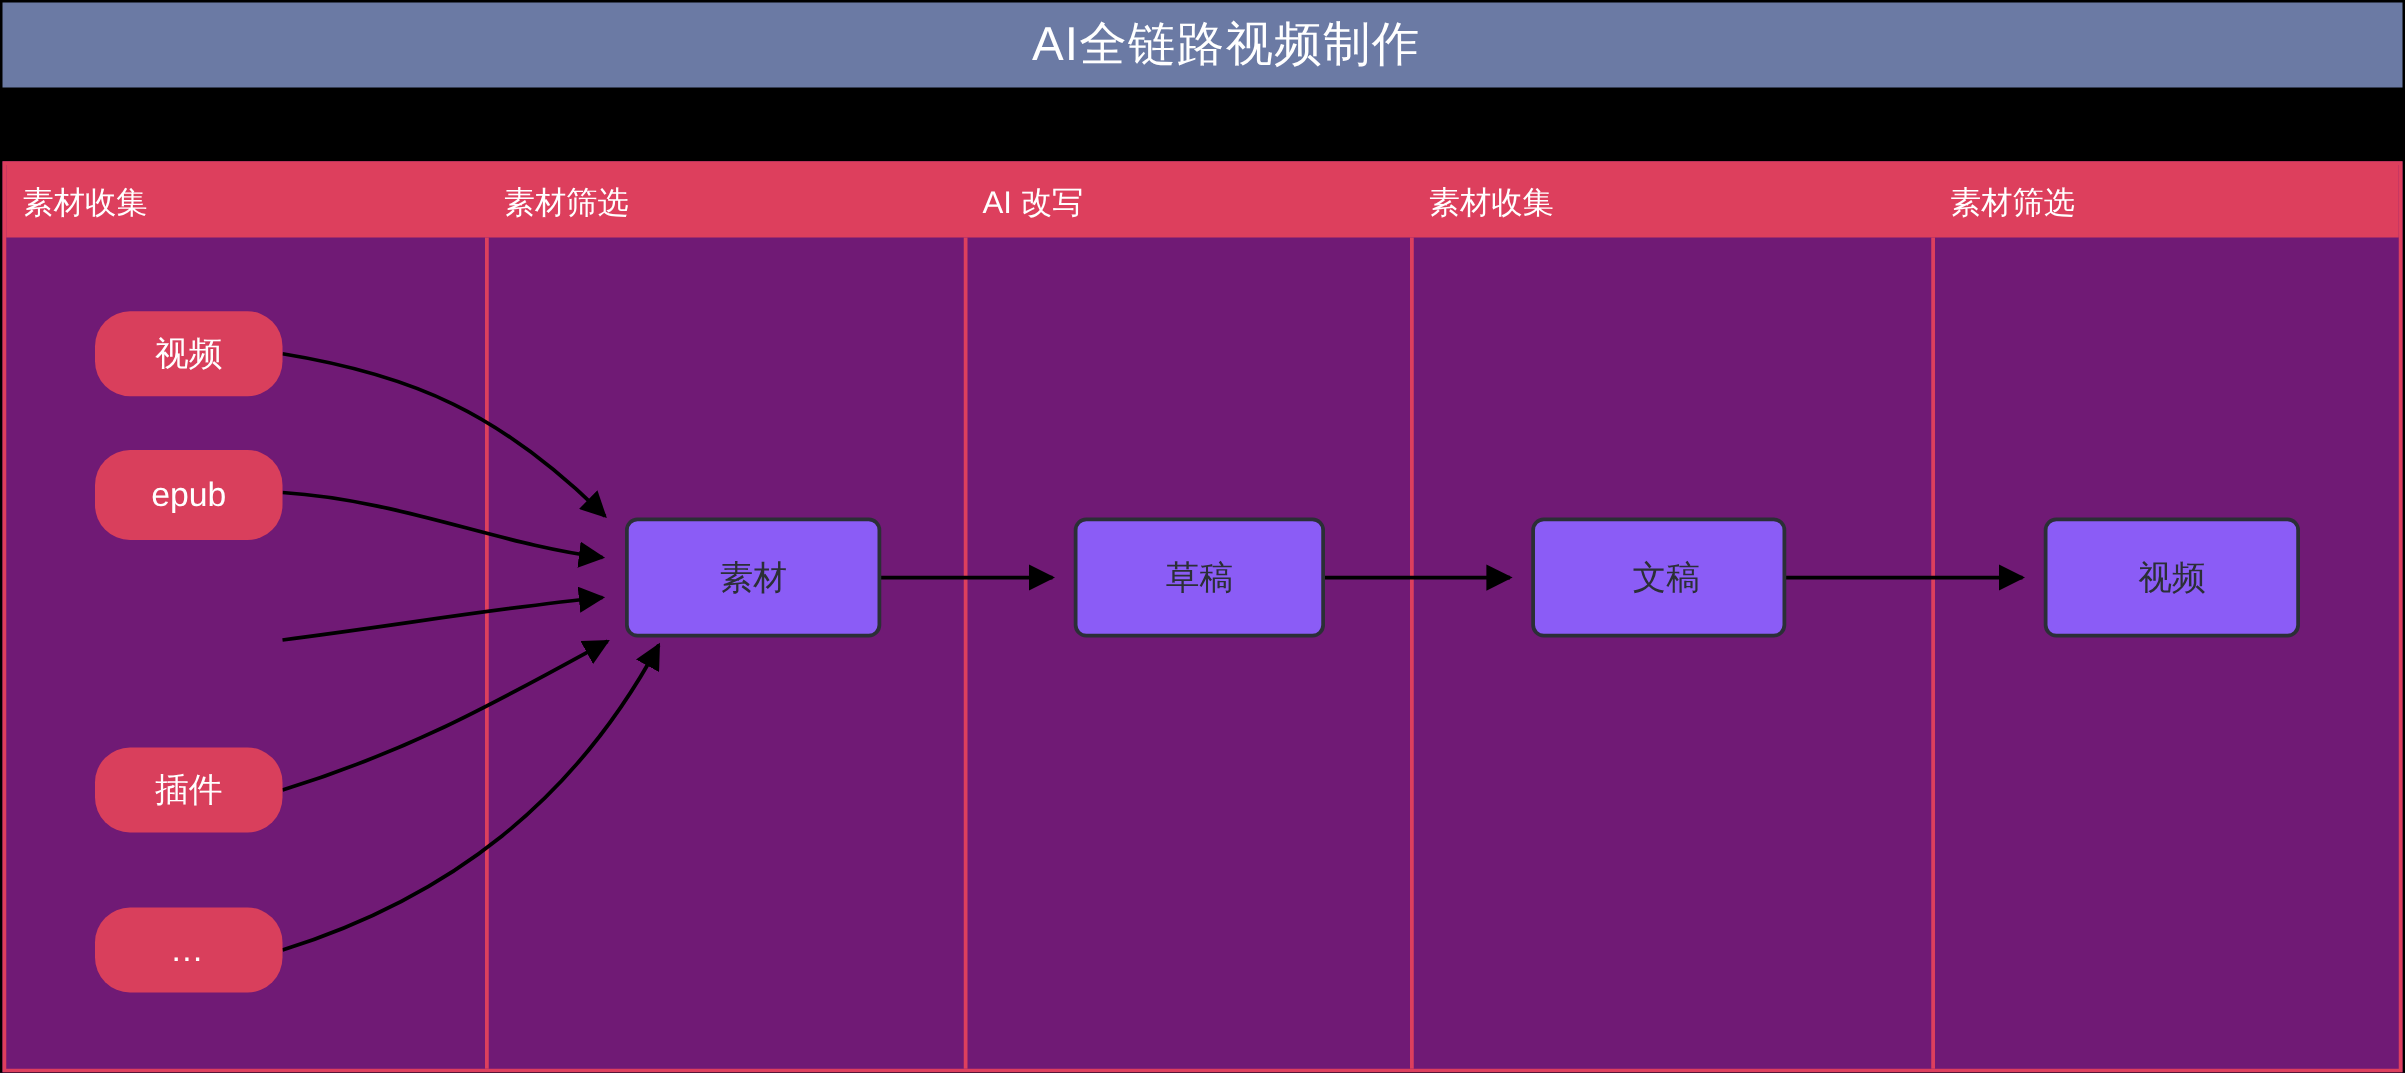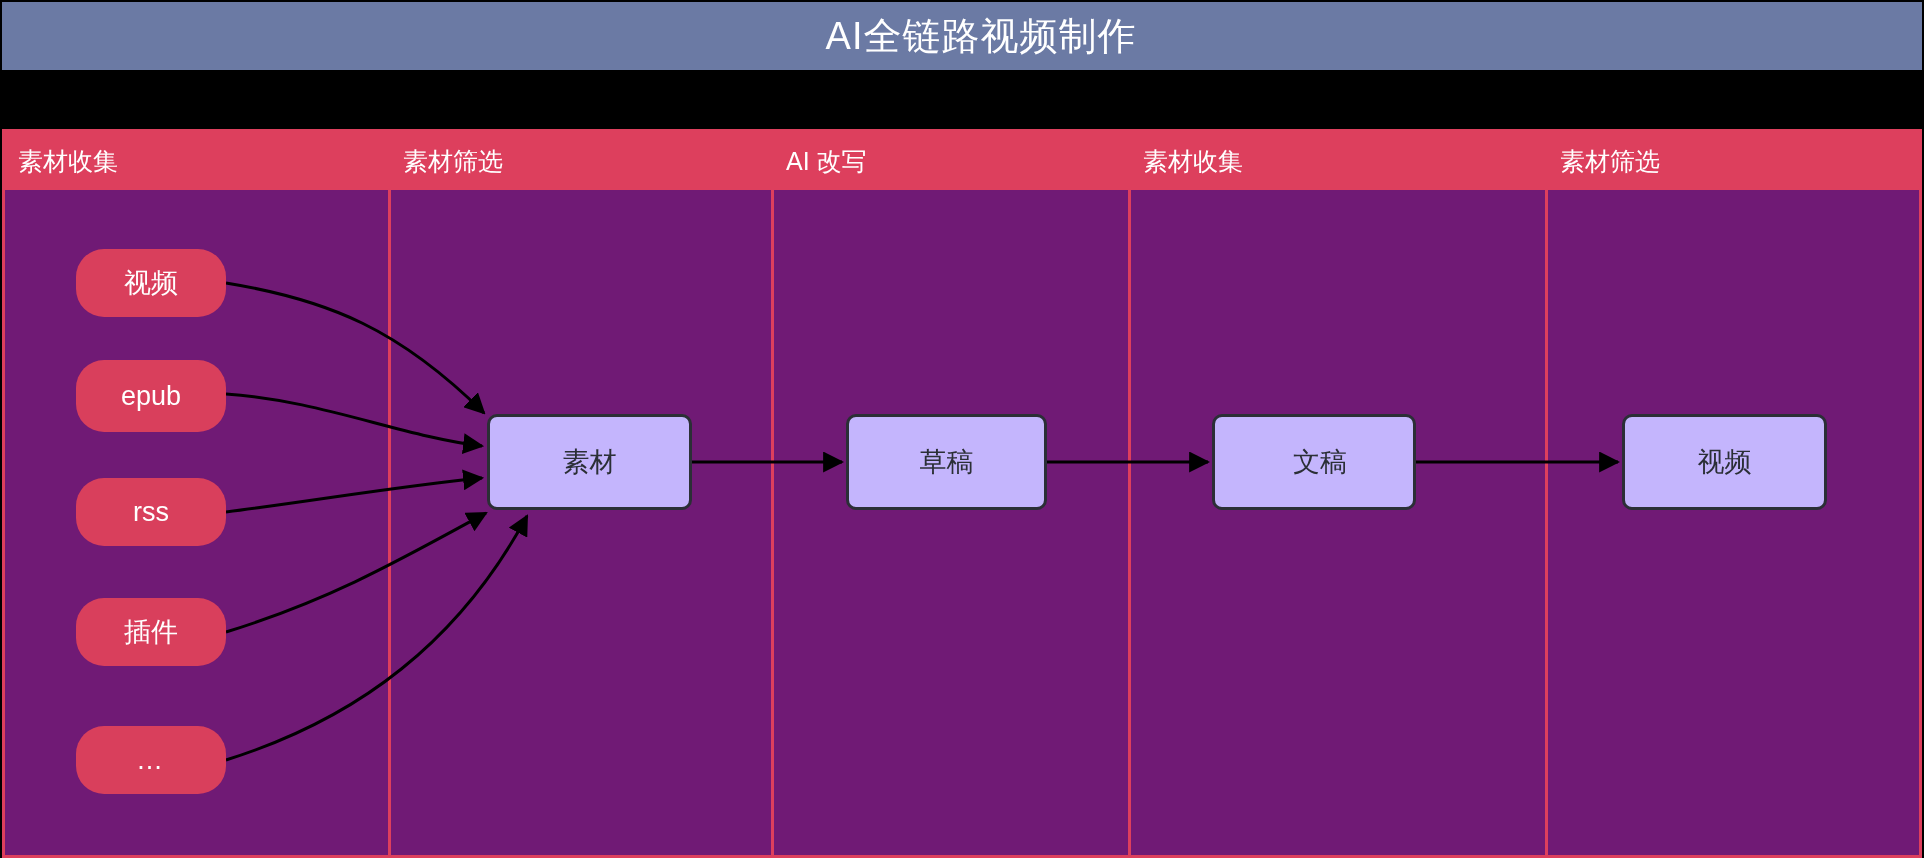--- a/index.html
+++ b/index.html
@@ -106,25 +106,26 @@
     text-align: center;
   }
   .node.pill {
     background: #d93f5c;
     color: #ffffff;
     border-radius: 28px;
     font-size: 27px;
     border: none;
   }
   .node.process {
-    background: #c4b5fd;
+    background: #8b5cf6;
     color: #2b2f36;
     border: 3px solid #2b2f36;
     border-radius: 10px;
     font-size: 27px;
+    margin-left: 13px;
   }
   .node.ellipsis {
     font-size: 27px;
     letter-spacing: 3px;
   }
 </style>
 </head>
 <body>
 
 <div id="canvas">
@@ -172,21 +173,20 @@
       <path d="M 692 462 L 842 462"></path>
 
       <path d="M 1047 462 L 1208 462"></path>
 
       <path d="M 1416 462 L 1618 462"></path>
     </g>
   </svg>
 
   <div class="node pill" style="left:76px;  top:249px; width:150px; height:68px;">视频</div>
   <div class="node pill" style="left:76px;  top:360px; width:150px; height:72px;">epub</div>
-  <div class="node pill" style="left:76px;  top:478px; width:150px; height:68px;">rss</div>
   <div class="node pill" style="left:76px;  top:598px; width:150px; height:68px;">插件</div>
   <div class="node pill ellipsis" style="left:76px;  top:726px; width:150px; height:68px;">…</div>
 
   <div class="node process" style="left:487px;  top:414px; width:205px; height:96px;">素材</div>
   <div class="node process" style="left:846px;  top:414px; width:201px; height:96px;">草稿</div>
   <div class="node process" style="left:1212px; top:414px; width:204px; height:96px;padding-left:12px;">文稿</div>
   <div class="node process" style="left:1622px; top:414px; width:205px; height:96px;">视频</div>
 
 </div>
 

